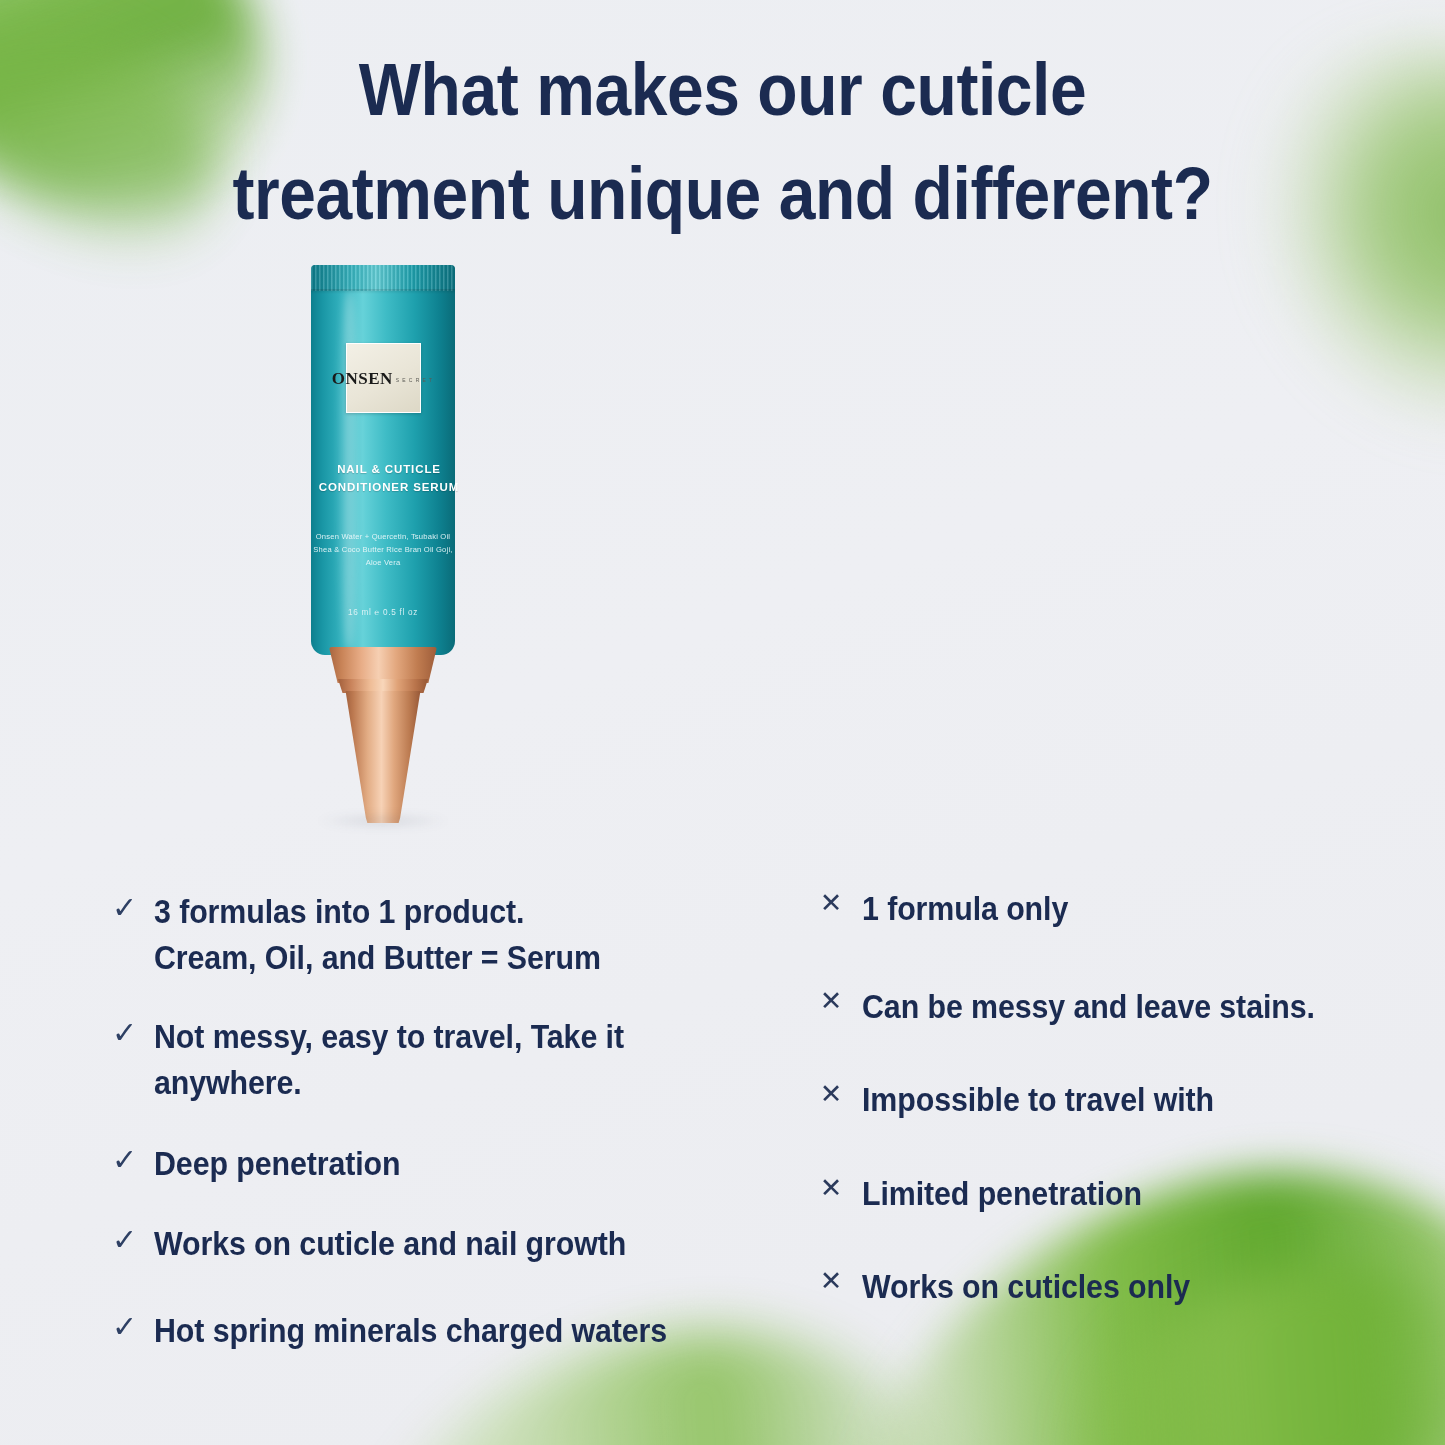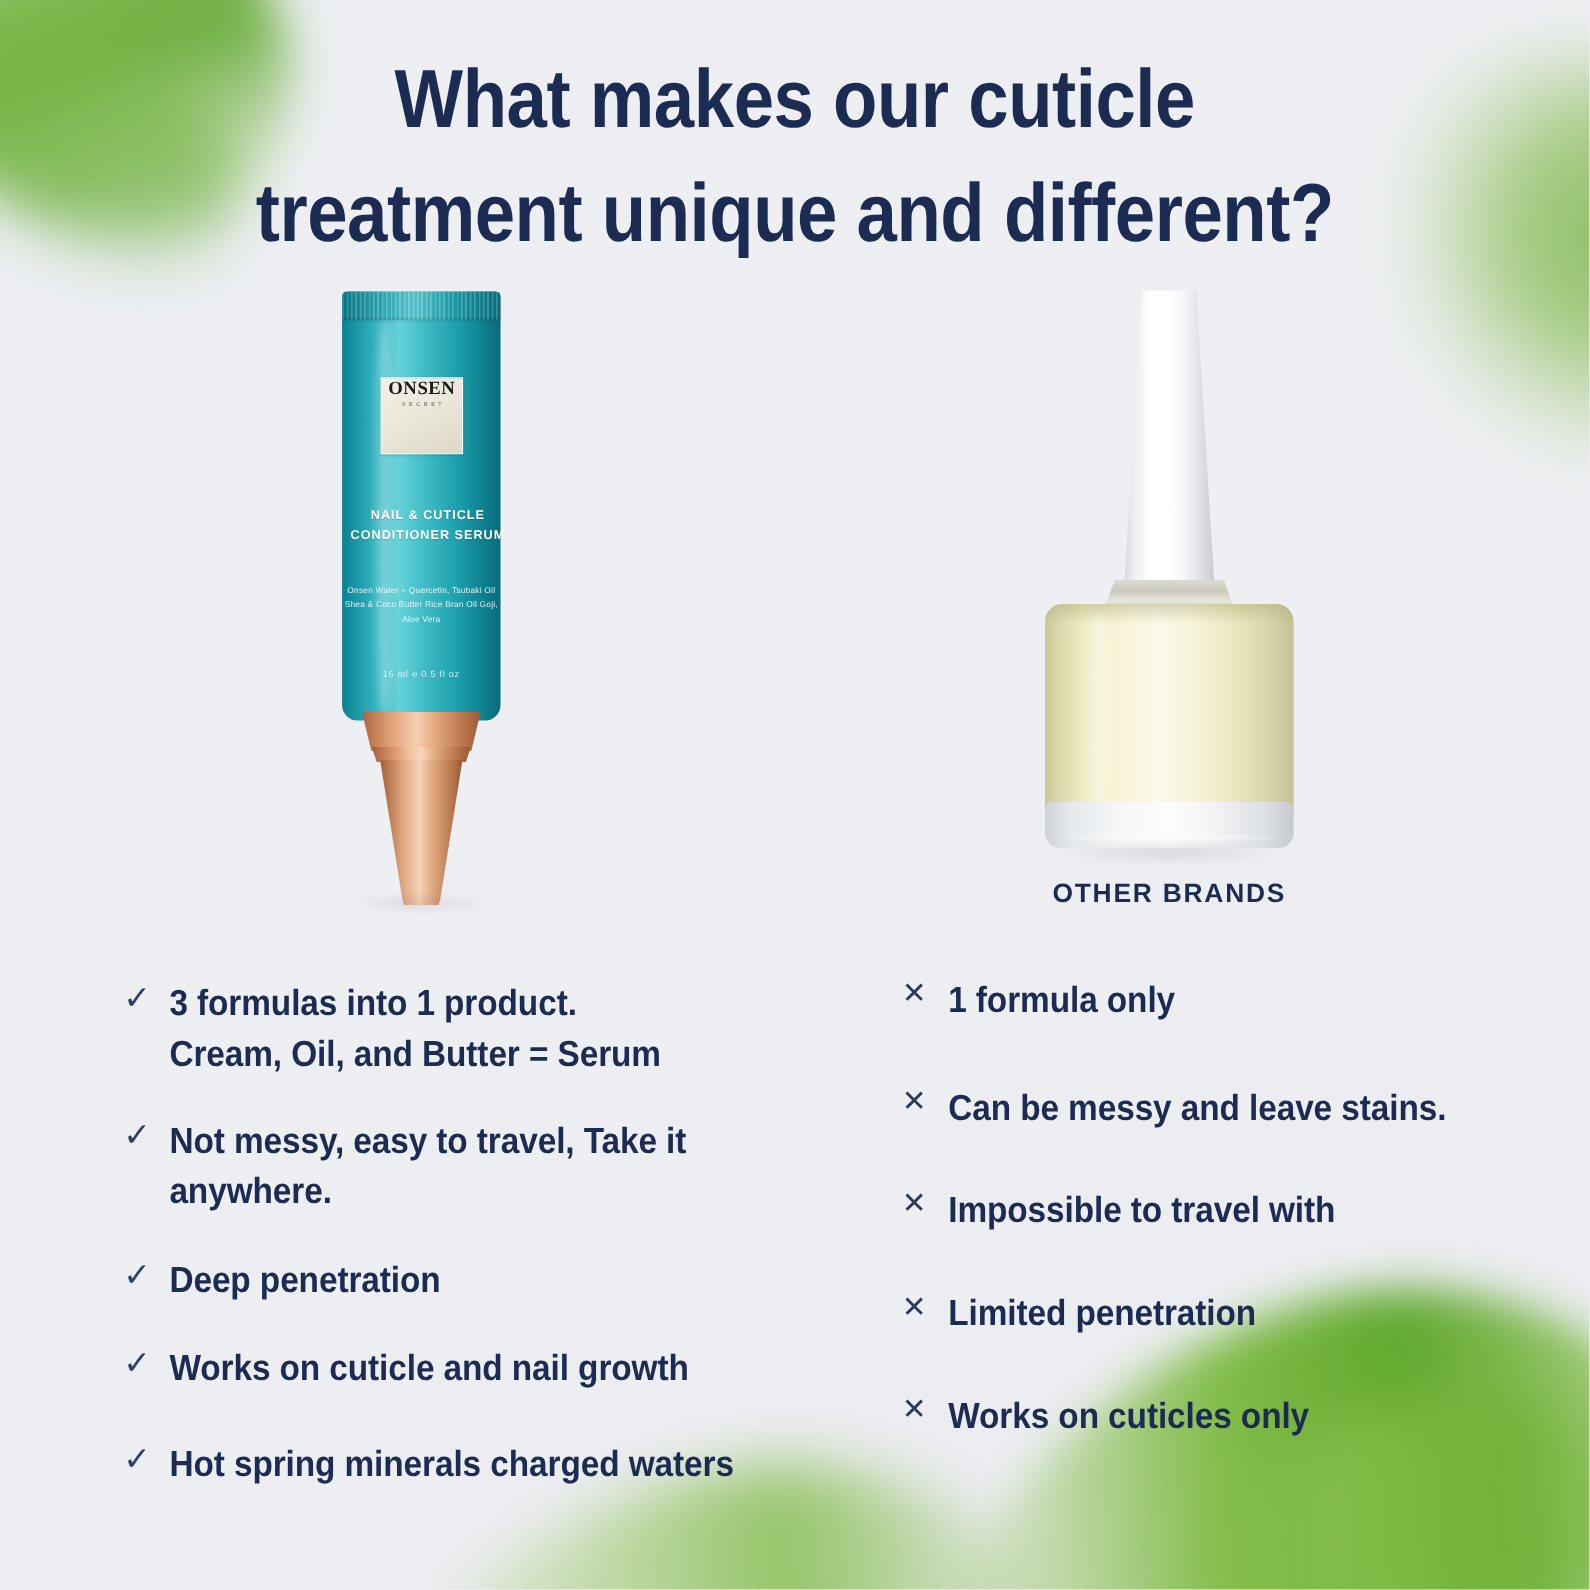--- a/index.html
+++ b/index.html
@@ -205,23 +205,23 @@
   }
   .tube-label {
     position: absolute;
     left: 35px;
     top: 78px;
     width: 73px;
     height: 68px;
     background: linear-gradient(150deg, #f3f0e6 0%, #e9e5d7 55%, #ddd8c6 100%);
     border: 1.5px solid #ffffff;
     display: flex;
-    flex-direction: column;
+    flex-direction: row;
     align-items: center;
-    justify-content: flex-start;
+    justify-content: center;
     box-shadow: 0 1px 3px rgba(0,0,0,0.2);
   }
   .brand-main {
     font-family: "Liberation Serif", serif;
     font-size: 17px;
     font-weight: 700;
     color: #1a1a1a;
     letter-spacing: 0.5px;
     line-height: 1;
   }
@@ -513,30 +513,20 @@
 Rice Bran Oil
 Goji, Aloe Vera</div>
       <div class="tube-volume">16 ml ℮ 0.5 fl oz</div>
 
       <div class="tube-shoulder"></div>
       <div class="tube-neck"></div>
       <div class="tube-nozzle"></div>
       <div class="tube-shadow"></div>
     </div>
 
-    <div class="bottle-wrap">
-      <div class="cap"></div>
-      <div class="cap-highlight"></div>
-      <div class="neck-ring"></div>
-      <div class="bottle-body"></div>
-      <div class="bottle-gloss"></div>
-      <div class="bottle-base"></div>
-      <div class="bottle-shadow"></div>
-      <div class="other-brands-label">OTHER BRANDS</div>
-    </div>
 
   </div>
 
   <div class="lists">
 
     <div class="col col-pros">
       <div class="item">
         <span class="mark">✓</span>
         <span class="txt">3 formulas into 1 product.
 Cream, Oil, and Butter = Serum</span>

